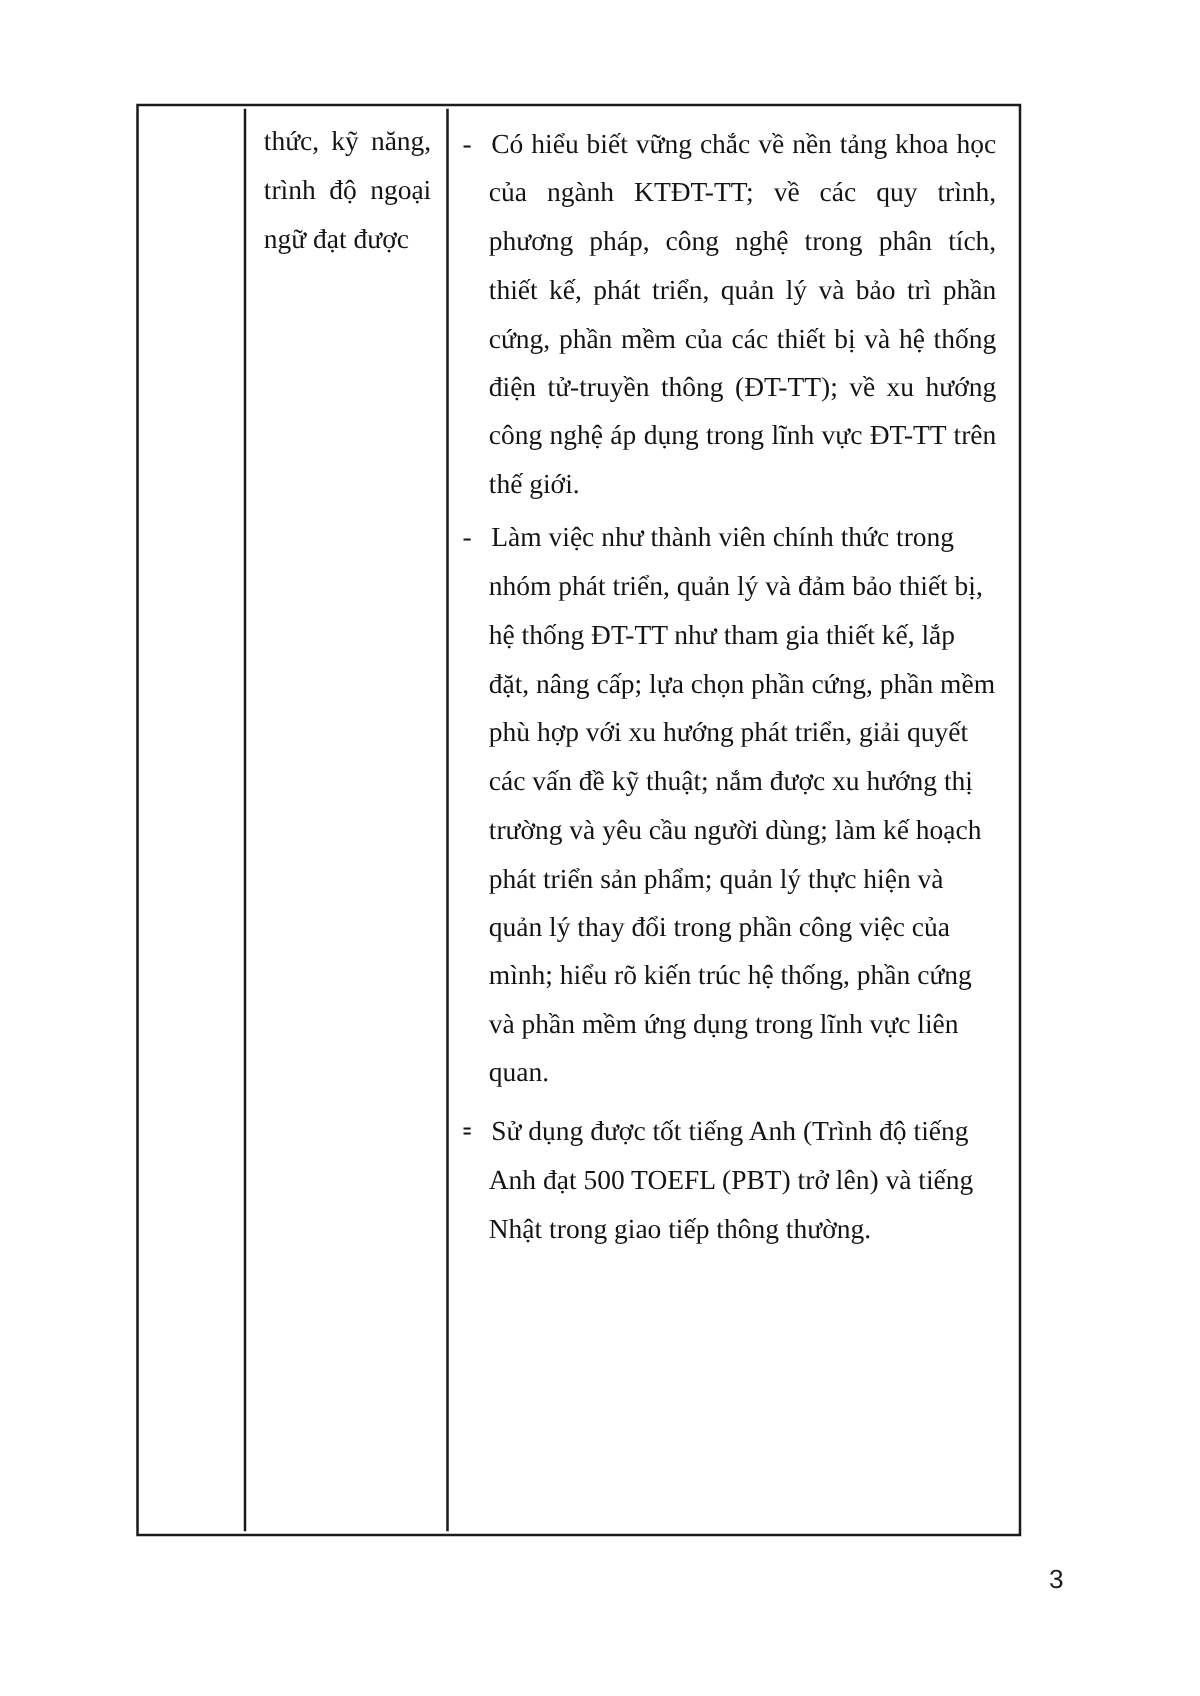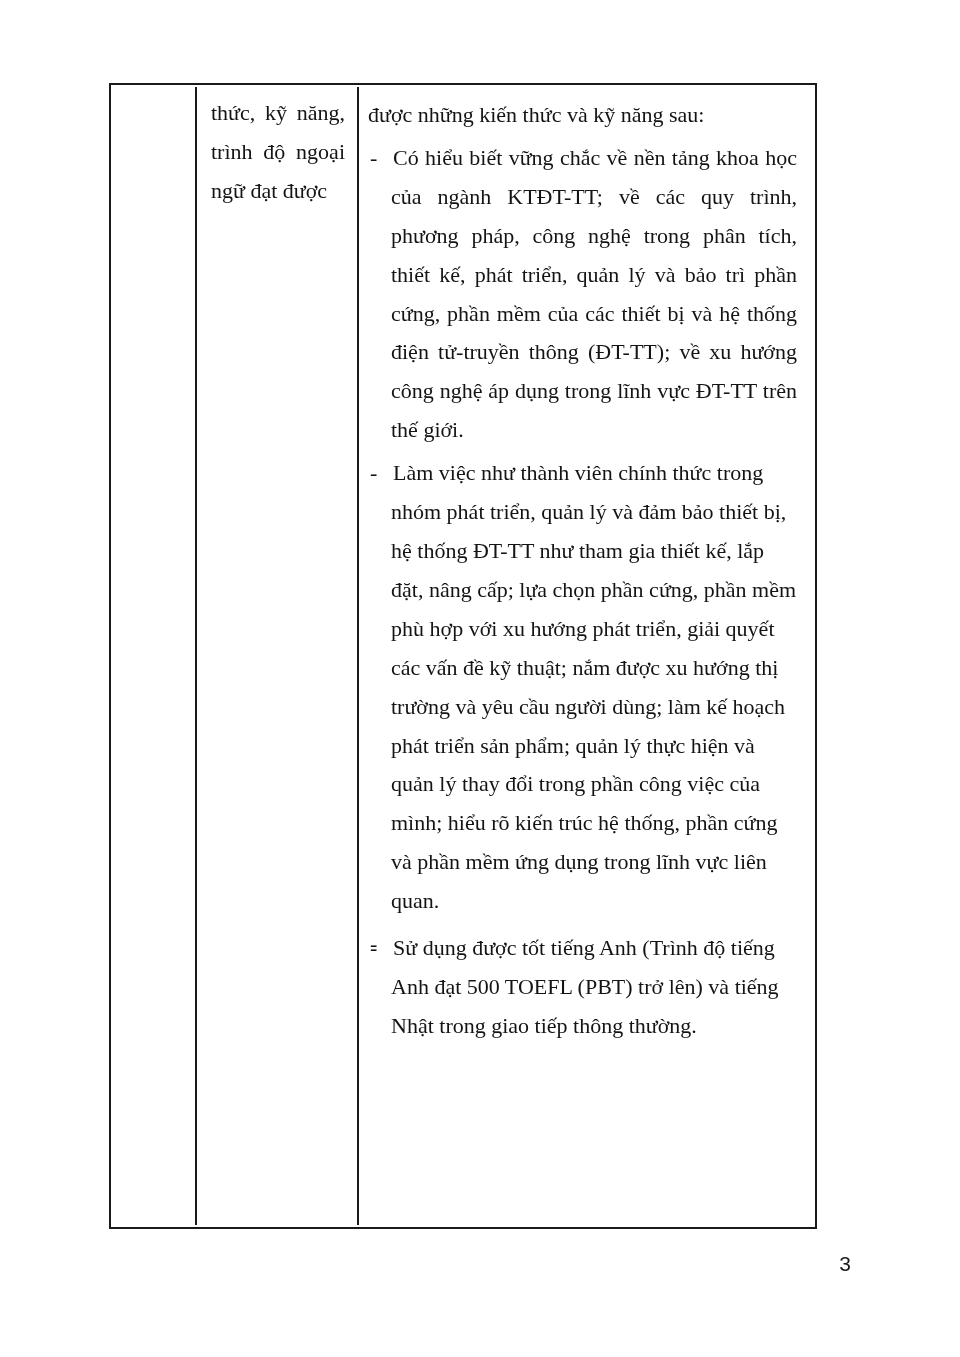--- a/index.html
+++ b/index.html
@@ -76,21 +76,20 @@
 <body>
 
 <div class="doc-table">
 
   <div class="cell cell-spacer"></div>
 
   <div class="cell cell-label">thức, kỹ năng, trình độ ngoại ngữ đạt được</div>
 
   <div class="cell cell-content">
 
-    <div class="intro-line">được những kiến thức và kỹ năng sau:</div>
 
     <div class="bullet justified">
       <span class="marker">-</span>
       <span>Có hiểu biết vững chắc về nền tảng khoa học của ngành KTĐT-TT; về các quy trình, phương pháp, công nghệ trong phân tích, thiết kế, phát triển, quản lý và bảo trì phần cứng, phần mềm của các thiết bị và hệ thống điện tử-truyền thông (ĐT-TT); về xu hướng công nghệ áp dụng trong lĩnh vực ĐT-TT trên thế giới.</span>
     </div>
 
     <div class="bullet">
       <span class="marker">-</span>
       <span>Làm việc như thành viên chính thức trong nhóm phát triển, quản lý và đảm bảo thiết bị, hệ thống ĐT-TT như tham gia thiết kế, lắp đặt, nâng cấp; lựa chọn phần cứng, phần mềm phù hợp với xu hướng phát triển, giải quyết các vấn đề kỹ thuật; nắm được xu hướng thị trường và yêu cầu người dùng; làm kế hoạch phát triển sản phẩm; quản lý thực hiện và quản lý thay đổi trong phần công việc của mình; hiểu rõ kiến trúc hệ thống, phần cứng và phần mềm ứng dụng trong lĩnh vực liên quan.</span>
     </div>

